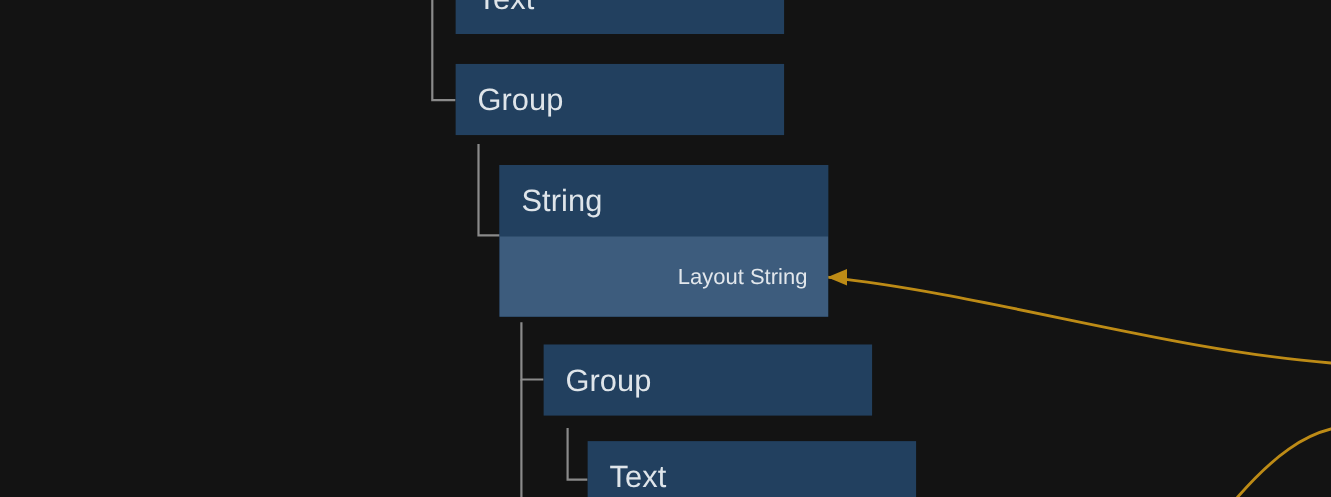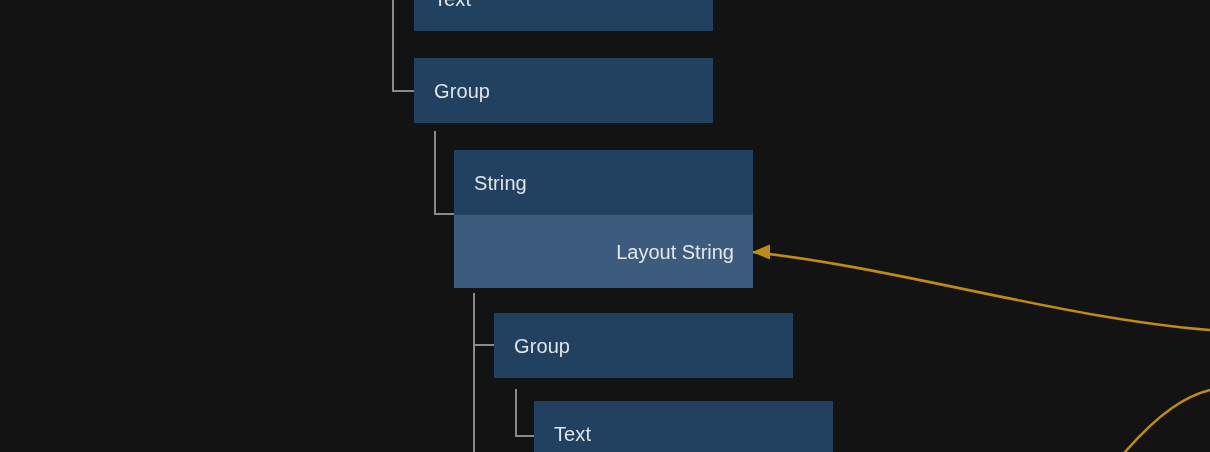--- a/index.html
+++ b/index.html
@@ -36,21 +36,21 @@
     box-sizing: border-box;
     height: 65px;
     flex: 0 0 65px;
     display: flex;
     align-items: center;
     padding: 0 20px;
     background: #22405f;
   }
   .node-title {
     color: #dfe5ea;
-    font-size: 20px;
+    font-size: 28px;
     line-height: 24px;
     letter-spacing: 0.1px;
     white-space: nowrap;
     text-align: right;
   }
   .node-sub {
     box-sizing: border-box;
     flex: 1 1 auto;
     background: #3d5c7d;
     display: flex;

